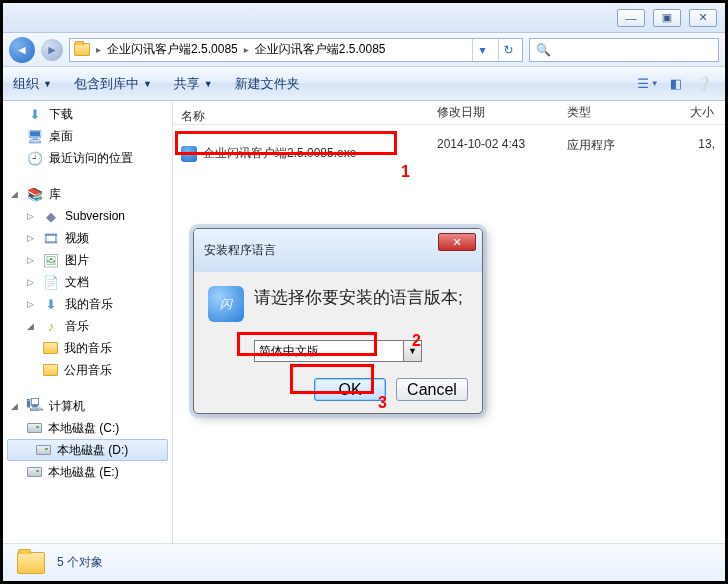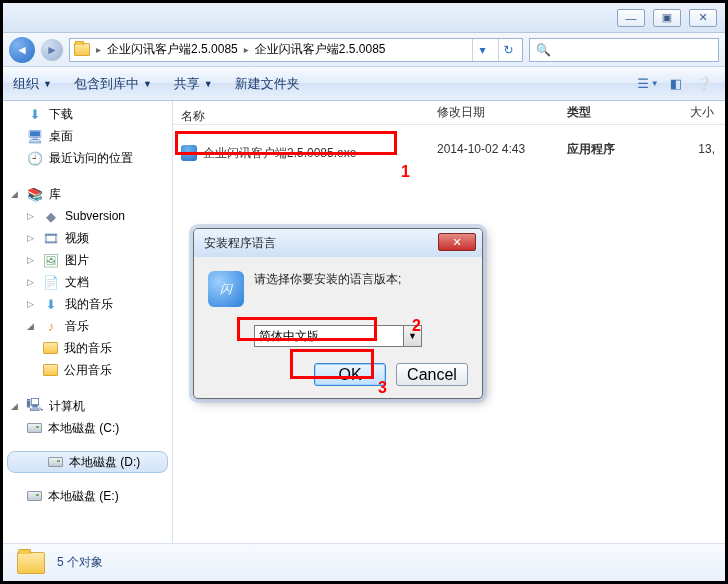--- a/index.html
+++ b/index.html
@@ -27,21 +27,21 @@
 .toolbar .tbitem { margin-right: 22px; display: flex; align-items: center; gap: 4px; cursor: pointer; }
 .toolbar .spacer { flex: 1; }
 .toolbar .tbicon { width: 22px; height: 22px; display: flex; align-items: center; justify-content: center; color: #3a6fb5; cursor: pointer; margin-left: 6px; }
 
 
 .mainarea { display: flex; height: calc(100% - 30px - 34px - 34px - 38px); }
 .sidebar { width: 170px; border-right: 1px solid #d9e3f0; overflow: hidden; padding-top: 2px; }
 .tree-item { display: flex; align-items: center; height: 22px; font-size: 12px; padding-left: 8px; gap: 6px; cursor: pointer; }
 .tree-item.l1 { padding-left: 24px; }
 .tree-item.l2 { padding-left: 40px; }
-.tree-item.selected { background: linear-gradient(#e8f1fc,#d3e4f9); border: 1px solid #a7c7ec; border-radius: 8px; margin: 12px 4px; padding-left: 40px; }
+.tree-item.selected { background: linear-gradient(#e8f1fc,#d3e4f9); border: 1px solid #a7c7ec; border-radius: 2px; margin: 0 4px; padding-left: 28px; }
 .tree-exp { width: 10px; color: #777; font-size: 9px; display: inline-block; }
 .ticon { width: 16px; height: 16px; display: inline-flex; align-items: center; justify-content: center; font-size: 13px; }
 .ticon.folder { background: linear-gradient(#ffe9a8,#f7c94b); border: 1px solid #d9a83a; width: 15px; height: 12px; border-radius: 1px; }
 .ticon.lib { color: #5a8fd6; }
 .ticon.drive { background: linear-gradient(#eef1f4,#c3cbd6); border: 1px solid #8d99aa; width: 15px; height: 10px; border-radius: 1px; position: relative; }
 .ticon.drive::after { content: ""; position: absolute; right: 2px; top: 2px; width: 3px; height: 2px; background: #6fae5a; }
 .ticon.dl { color: #4d9fd8; }
 .ticon.desk { color: #3d7bc7; }
 .ticon.recent { color: #9a6a3e; }
 .ticon.pc { color: #5a7aa8; }
@@ -49,45 +49,45 @@
 .ticon.vid { color: #5a7aa8; }
 .ticon.pic { color: #5a9a6a; }
 .ticon.doc { color: #9a9a9a; }
 .ticon.svn { color: #7a8aa8; }
 
 .content { flex: 1; position: relative; }
 .colheader { height: 24px; border-bottom: 1px solid #e4e8ee; display: flex; align-items: center; font-size: 12px; color: #333; }
 .colheader .col { border-right: 1px solid transparent; padding-left: 8px; }
 .col-name { width: 256px; margin-top: 8px; }
 .col-date { width: 130px; }
-.col-type { width: 100px; font-weight: bold; }
+.col-type { width: 100px; }
 .col-size { flex: 1; text-align: right; padding-right: 10px; }
 
-.filerow { display: flex; align-items: center; height: 24px; font-size: 12px; color: #333; margin-top: 12px; }
+.filerow { display: flex; height: 24px; font-size: 12px; color: #333; margin-top: 12px; }
 .filerow .fcol { padding-left: 8px; }
 .filerow .exe-icon { width: 16px; height: 16px; background: radial-gradient(circle at 40% 30%, #6fb5ef, #2a6fc9); border-radius: 3px; display: inline-block; margin-right: 6px; vertical-align: middle; }
 
 .red-box { position: absolute; border: 3px solid #ff0000; pointer-events: none; }
 .red-box.r1 { left: 2px; top: 30px; width: 222px; height: 24px; }
 .anno { position: absolute; color: #ff0000; font-size: 16px; font-weight: bold; }
 .anno.a1 { left: 228px; top: 62px; }
 
 
 .statusbar { height: 38px; border-top: 1px solid #d9e3f0; display: flex; align-items: center; padding-left: 14px; gap: 12px; font-size: 12px; color: #2a4a7e; background: linear-gradient(#f7fbff,#eaf1fb); }
 .status-folder { width: 28px; height: 22px; background: linear-gradient(#ffe9a8,#f7c94b); border: 1px solid #d9a83a; border-radius: 2px; position: relative; }
 .status-folder::before { content:""; position:absolute; top:-4px; left:0; width:11px; height:4px; background:#f7c94b; border:1px solid #d9a83a; border-bottom:none; border-radius:2px 2px 0 0;}
 
 
 .dialog { position: absolute; left: 190px; top: 225px; width: 290px; background: #f0f0f0; border: 1px solid #6a6a6a; box-shadow: 0 0 0 4px rgba(180,200,230,0.6), 3px 3px 12px rgba(0,0,0,0.3); border-radius: 5px; overflow: hidden; }
-.dlg-title { height: 28px; background: linear-gradient(#eaf3ff,#cfe0f5); display: flex; align-items: center; padding-left: 10px; font-size: 12px; color: #222; position: relative; }
+.dlg-title { height: 43px; background: linear-gradient(#eaf3ff,#cfe0f5); display: flex; align-items: center; padding-left: 10px; font-size: 12px; color: #222; position: relative; }
 .dlg-close { position: absolute; right: 6px; top: 4px; width: 38px; height: 18px; background: linear-gradient(#e58a87,#c9302c); border: 1px solid #8a2522; border-radius: 2px; color: #fff; display: flex; align-items: center; justify-content: center; font-size: 11px; cursor: pointer; }
 .dlg-body { padding: 14px 14px 12px 14px; }
 .dlg-row1 { display: flex; align-items: flex-start; gap: 10px; }
 .dlg-icon { width: 36px; height: 36px; background: radial-gradient(circle at 30% 30%, #9dd0ff, #2a7fd9); border-radius: 6px; display: flex; align-items: center; justify-content: center; color: #fff; font-style: italic; font-size: 12px; }
-.dlg-text { font-size: 12px; color: #222; }
+.dlg-text { font-size: 17px; color: #222; }
 .dlg-select-row { margin-top: 18px; margin-left: 46px; display: flex; position: relative; }
 .dlg-select { width: 150px; height: 22px; border: 1px solid #7a7a7a; background: #fff; font-size: 12px; padding-left: 4px; display: flex; align-items: center; }
 .dlg-select-btn { width: 18px; height: 22px; border: 1px solid #7a7a7a; border-left: none; background: linear-gradient(#f4f4f4,#dcdcdc); display: flex; align-items: center; justify-content: center; font-size: 9px; cursor: pointer; }
 .dlg-btns { margin-top: 16px; display: flex; justify-content: flex-end; gap: 10px; }
 .dlg-btn { width: 72px; height: 23px; border: 1px solid #8a9aae; border-radius: 3px; background: linear-gradient(#fdfefe,#e4e9ef); font-size: 16px; display: flex; align-items: center; justify-content: center; cursor: pointer; }
 .dlg-btn.primary { border: 1px solid #3a86d8; background: linear-gradient(#eaf5ff,#bfe0ff); box-shadow: inset 0 0 0 1px #9fd0ff; }
 
 .red-box.r2 { left: 43px; top: 60px; width: 140px; height: 24px; }
 .red-box.r3 { left: 96px; top: 92px; width: 84px; height: 30px; }
 .anno.a2 { left: 218px; top: 60px; }

